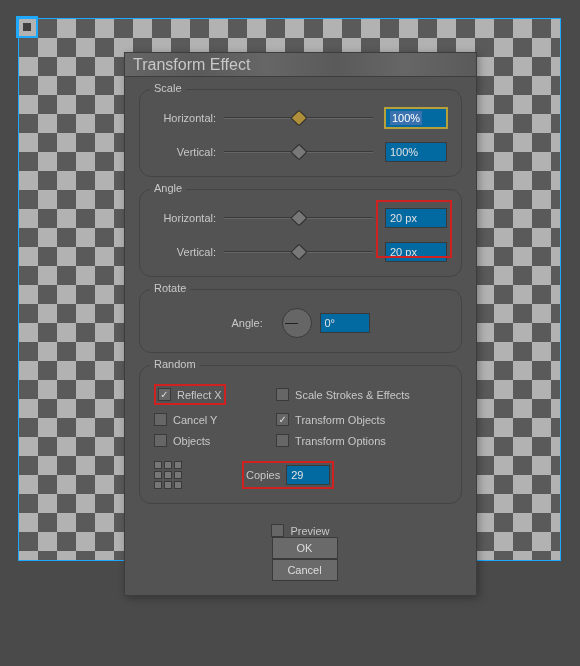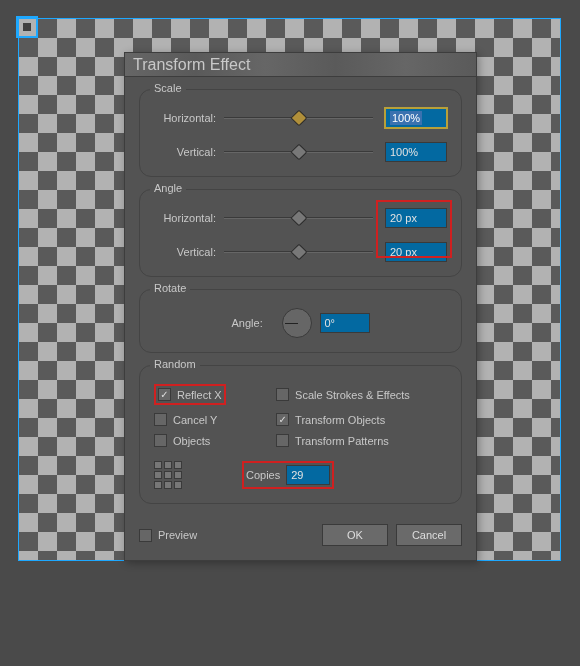--- a/index.html
+++ b/index.html
@@ -169,20 +169,21 @@
   align-items: center;
 }
 .red-box-group {
   border: 2px solid #d02020;
   padding: 3px 4px;
 }
 .footer {
   display: flex;
   align-items: center;
   padding-top: 8px;
+  flex-direction: column;
 }
 .btn {
   width: 66px; height: 22px;
   background: #6a6a6a;
   border: 1px solid #3a3a3a;
   color: #ddd;
   display: flex; align-items: center; justify-content: center;
   margin-left: 8px;
   cursor: pointer;
 }
@@ -285,21 +286,21 @@
         <div class="checkbox">
           <div class="cb-box">✓</div>
           <span>Transform Objects</span>
         </div>
         <div class="checkbox">
           <div class="cb-box"></div>
           <span>Objects</span>
         </div>
         <div class="checkbox">
           <div class="cb-box"></div>
-          <span>Transform Patterns</span>
+          <span>Transform Options</span>
         </div>
       </div>
       <div class="copies-row">
         <div class="registration-grid">
           <div></div>
             <div></div>
             <div></div>
           <div></div>
             <div></div>
             <div></div>

